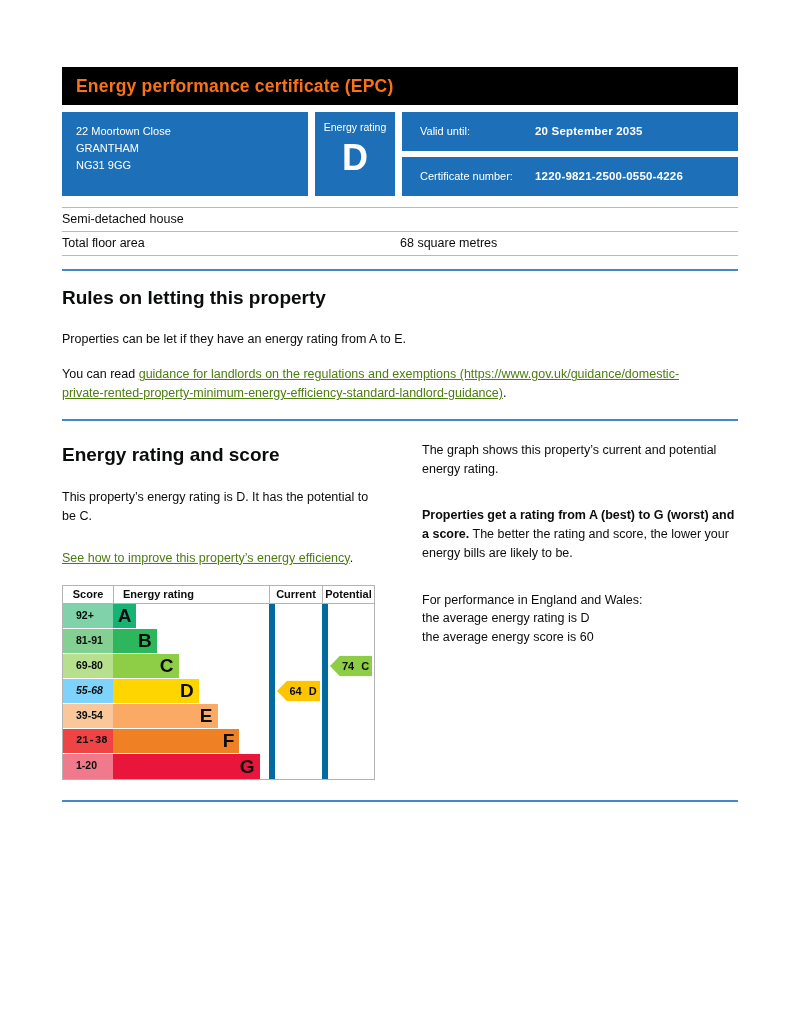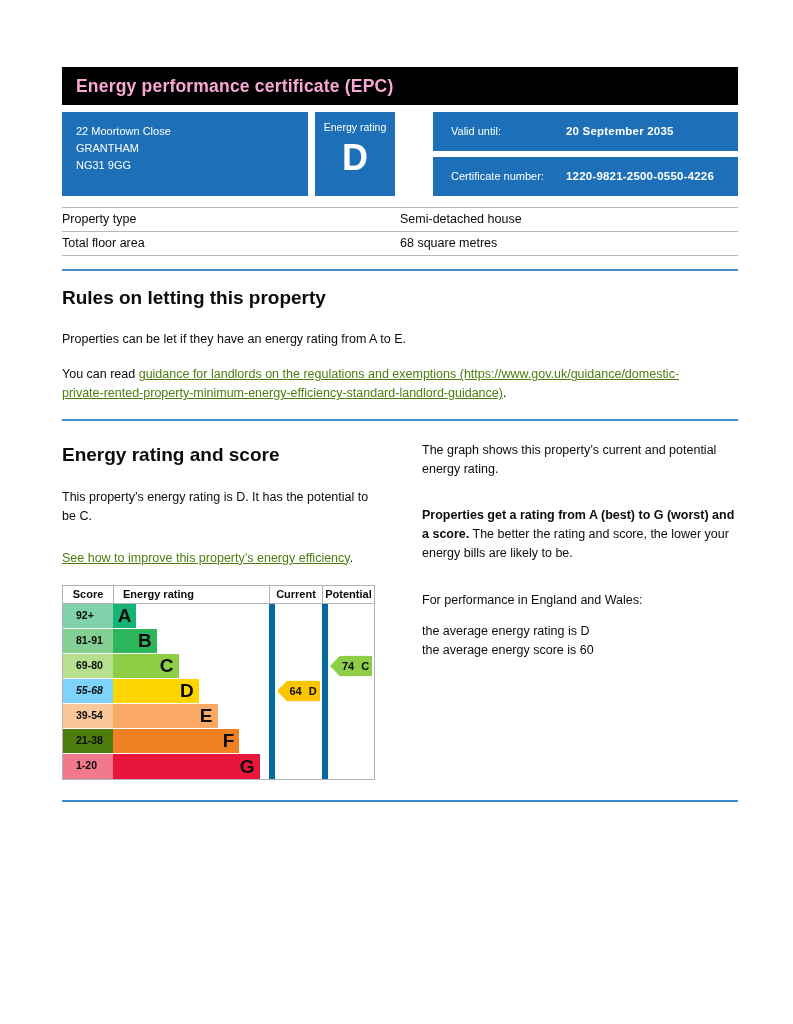--- a/index.html
+++ b/index.html
@@ -9,31 +9,31 @@
     font-family:"Liberation Sans", sans-serif;
     color:#0b0c0c; font-size:12.5px; line-height:1.5;
   }
   .page { position:absolute; left:62px; top:0; width:676px; }
 
   
   .topbar {
     margin-top:67px; height:38px; background:#000000;
     display:flex; align-items:center; padding-left:14px;
   }
-  .topbar h1 { color:#f9a8d4; font-size:17.5px; font-weight:bold; letter-spacing:.2px; }
+  .topbar h1 { color:#f97316; font-size:17.5px; font-weight:bold; letter-spacing:.2px; }
 
   
   .summary-row { display:flex; gap:7px; margin-top:7px; height:84px; }
   .bluebox { background:#1d70b8; color:#ffffff; }
   .address-box { width:246px; padding:11px 14px; font-size:11px; line-height:1.55; }
   .rating-box { width:80px; display:flex; flex-direction:column; align-items:center; padding-top:8px; }
   .rating-box .rb-label { font-size:10.5px; }
   .rating-box .rb-letter { font-size:36px; font-weight:bold; line-height:1.1; margin-top:2px; }
   .validity-col { flex:1; display:flex; flex-direction:column; gap:6px; }
-  .validity-col .vbox { flex:1; display:flex; align-items:center; padding-left:18px;margin-left:31px; }
+  .validity-col .vbox { flex:1; display:flex; align-items:center; padding-left:18px; }
   .vbox .vlabel { font-size:11px; width:115px; }
   .vbox .vvalue { font-size:11.5px; font-weight:bold; letter-spacing:.2px; }
 
   
   .details-table { margin-top:11px; border-top:1px solid #b7babd; }
   .dt-row { display:flex; height:24px; align-items:center; border-bottom:1px solid #b7babd; }
   .dt-label { width:338px; }
   .dt-value { flex:1; }
 
   
@@ -50,21 +50,21 @@
   a.doclink { color:#4d7c0f; text-decoration:underline; cursor:pointer; }
 
   
   .columns { display:flex; margin-top:20px; }
   .col-left { width:313px; }
   .col-right { width:316px; margin-left:47px; }
   .col-left p.lead { margin-top:19px; }
   .col-left .improve { display:inline-block; margin-top:23px; }
   .col-right p { margin-top:0; }
   .col-right .gap { margin-top:28px; }
-  .col-right .tight { margin-top:13px; }
+  .col-right .tight { }
 
   
   .chart { margin-top:17px; width:313px; border:1px solid #b1b4b6; background:#fff; }
   .chart-header { display:grid; grid-template-columns:50px 156px 53px 52px; height:18px;
     border-bottom:1px solid #b1b4b6; font-weight:bold; font-size:11px; align-items:center; }
   .chart-header .hc { height:100%; display:flex; align-items:center; }
   .hc-score { justify-content:center; }
   .hc-rating { padding-left:9px; border-left:1px solid #b1b4b6; }
   .hc-current, .hc-potential { justify-content:center; border-left:1px solid #b1b4b6; }
   .chart-row { display:grid; grid-template-columns:50px 156px 53px 52px; height:25px; }
@@ -107,21 +107,20 @@
       </div>
       <div class="bluebox vbox">
         <span class="vlabel">Certificate number:</span>
         <span class="vvalue">1220-9821-2500-0550-4226</span>
       </div>
     </div>
   </div>
 
   <div class="details-table">
     <div class="dt-row">
-      <div class="dt-label">Property type</div>
       <div class="dt-value">Semi-detached house</div>
     </div>
     <div class="dt-row">
       <div class="dt-label">Total floor area</div>
       <div class="dt-value">68 square metres</div>
     </div>
   </div>
 
   <hr class="rule rule-1">
 
@@ -202,21 +201,21 @@
               <div class="score-cell" style="background: rgb(250, 199, 154);">39-54</div>
               <div class="bar-cell">
                 <div class="band-bar" style="background: rgb(251, 170, 101); width: 67%;">
                   <div class="band-letter">E</div>
                 </div>
               </div>
               <div class="ind-cell"></div>
               <div class="ind-cell"></div>
             </div>
             <div class="chart-row">
-              <div class="score-cell" style="background: #4d7c0f;">21-38</div>
+              <div class="score-cell" style="background: #ef4444; font-family: Liberation Mono, monospace;">21-38</div>
               <div class="bar-cell">
                 <div class="band-bar" style="background: rgb(239, 128, 35); width: 81%;">
                   <div class="band-letter">F</div>
                 </div>
               </div>
               <div class="ind-cell"></div>
               <div class="ind-cell"></div>
             </div>
             <div class="chart-row">
               <div class="score-cell" style="background: rgb(241, 121, 140); border-bottom: none;">1-20</div>

